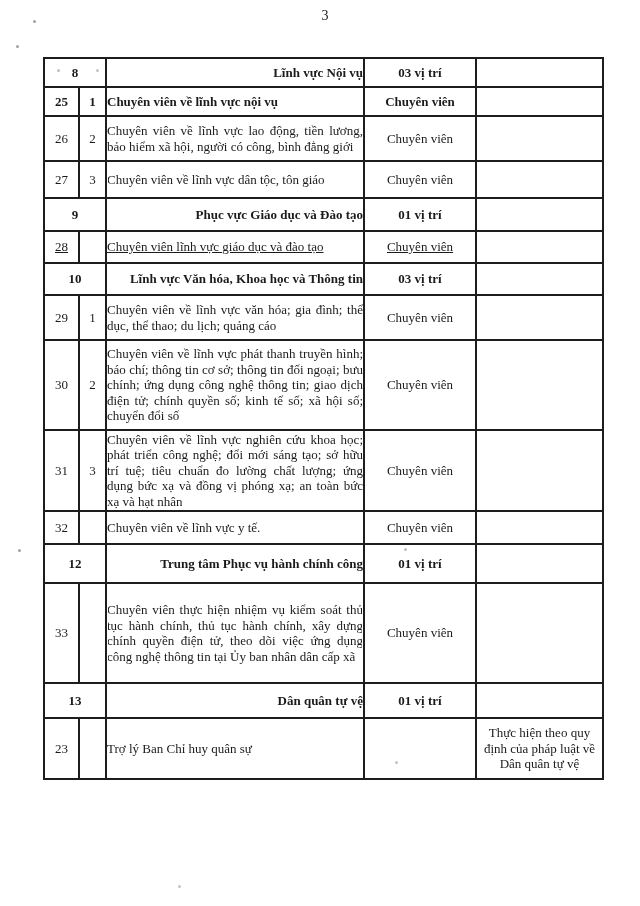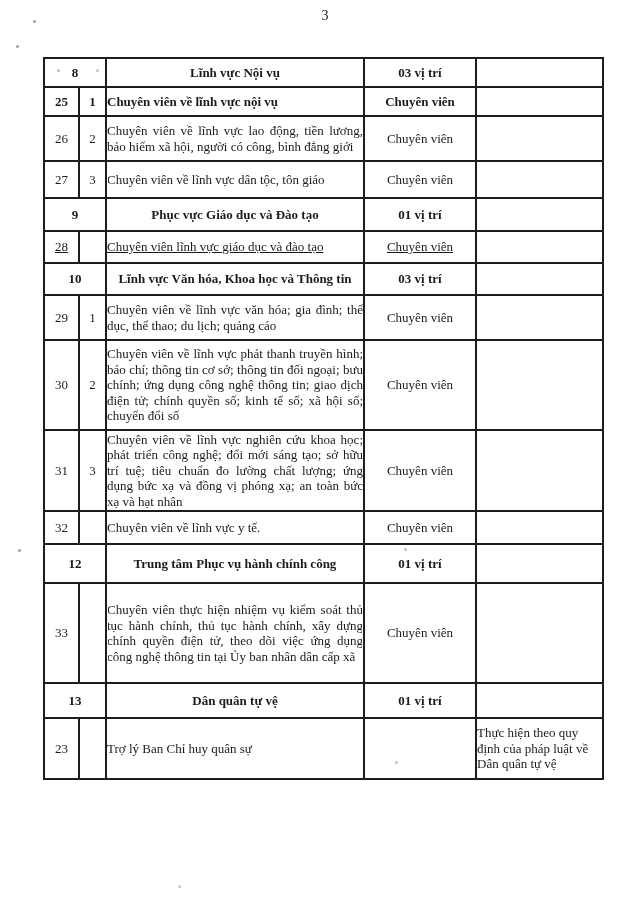--- a/index.html
+++ b/index.html
@@ -44,23 +44,23 @@
     border: 2px solid #1d1d1d;
     font-size: 13px;
     line-height: 15.5px;
     vertical-align: middle;
     overflow: hidden;
     padding: 0;
   }
   td.c-no, td.c-sub { text-align: center; }
   td.c-desc { text-align: justify; padding: 2px 5px 2px 4px; }
   td.c-pos { text-align: center; }
-  td.c-note { text-align: left; padding: 2px 4px 2px 6px; font-size: 12.6px; }
+  td.c-note { text-align: center; padding: 2px 4px 2px 6px; font-size: 12.6px; }
   tr.sec td { font-weight: bold; }
-  tr.sec td.c-desc { text-align: center; border-radius: 10px; }
+  tr.sec td.c-desc { text-align: right; }
   
   .hr0  td { height: 27px; }
   .hr1  td { height: 27px; font-weight: bold; }
   .hr2  td { height: 43px; }
   .hr3  td { height: 35px; border-radius: 11px; }
   .hr4  td { height: 31px; }
   .hr5  td { height: 30px; text-decoration: underline; }
   .hr6  td { height: 30px; }
   .hr7  td { height: 43px; }
   .hr8  td { height: 88px; }

